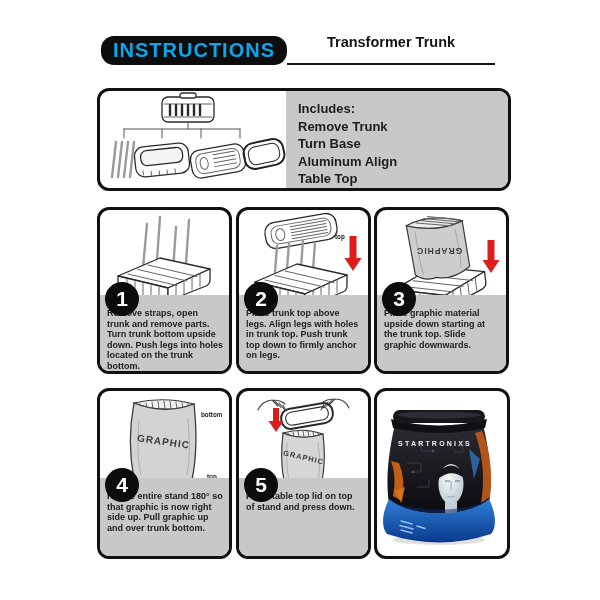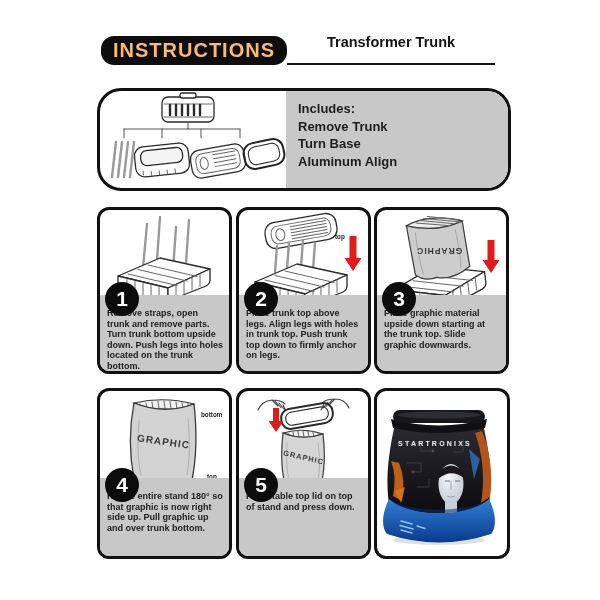--- a/index.html
+++ b/index.html
@@ -2,28 +2,28 @@
 <html><head>
 <meta charset="utf-8">
 <style>
   html,body{margin:0;padding:0;background:#ffffff;}
   .page{position:relative;width:600px;height:600px;background:#fff;overflow:hidden;
         font-family:"Liberation Sans",sans-serif;color:#1c1c1c;}
 
   
   .banner{position:absolute;left:101px;top:36px;width:186px;height:29px;background:#0d0d0d;
           border-radius:13px;display:flex;align-items:center;justify-content:center;}
-  .banner span{color:#fdba74;font-size:20px;font-weight:bold;letter-spacing:1px;}
+  .banner span{color:#0ea5e9;font-size:20px;font-weight:bold;letter-spacing:1px;}
   .product-title{position:absolute;left:287px;top:34px;width:208px;text-align:center;
                  font-size:14.5px;font-weight:bold;color:#141414;}
   .header-rule{position:absolute;left:287px;top:63px;width:208px;height:2px;background:#141414;}
 
   
   .includes{position:absolute;left:97px;top:88px;width:408px;height:97px;border:3px solid #111;
-            border-radius:24px;background:#fff;overflow:hidden;}
+            border-radius:12px;background:#fff;overflow:hidden;}
   .includes-art{position:absolute;left:0;top:0;}
   .includes-info{position:absolute;left:186px;top:0;bottom:0;right:0;background:#c8c8c8;
                  padding:9px 0 0 12px;font-size:13px;font-weight:bold;line-height:17.5px;color:#1d1d1d;}
 
   
   .panel{position:absolute;width:129px;border:3px solid #111;border-radius:12px;background:#fff;overflow:hidden;}
   .row1{top:207px;height:161px;}
   .row2{top:388px;height:165px;}
   .p1{left:97px;}  .p2{left:236px;}  .p3{left:374px;}
   .panel-art{position:absolute;left:0;top:0;}
@@ -113,20 +113,21 @@
       <g transform="translate(164,63) rotate(-12)">
         <rect x="-20" y="-13" width="40" height="26" rx="10" fill="none" stroke="#222" stroke-width="2"></rect>
         <rect x="-15.5" y="-9" width="31" height="18" rx="7" fill="none" stroke="#222" stroke-width="1"></rect>
       </g>
     </svg>
     <div class="includes-info">
       <div>Includes:</div>
       <div>Remove Trunk</div>
       <div>Turn Base</div>
       <div>Aluminum Align</div>
+      <div>Table Top</div>
     </div>
   </div>
 
   <div class="panel row1 p1">
     <svg class="panel-art" width="129" height="98" viewBox="0 0 129 98">
       <g>
         <path class="leg" d="M47,14 L43,58 M60,7 L57,50 M76,17 L73,61 M89,10 L86,53"></path>
       </g>
       <g>
         <use href="#tub" x="14" y="44" width="100" height="52"></use>

